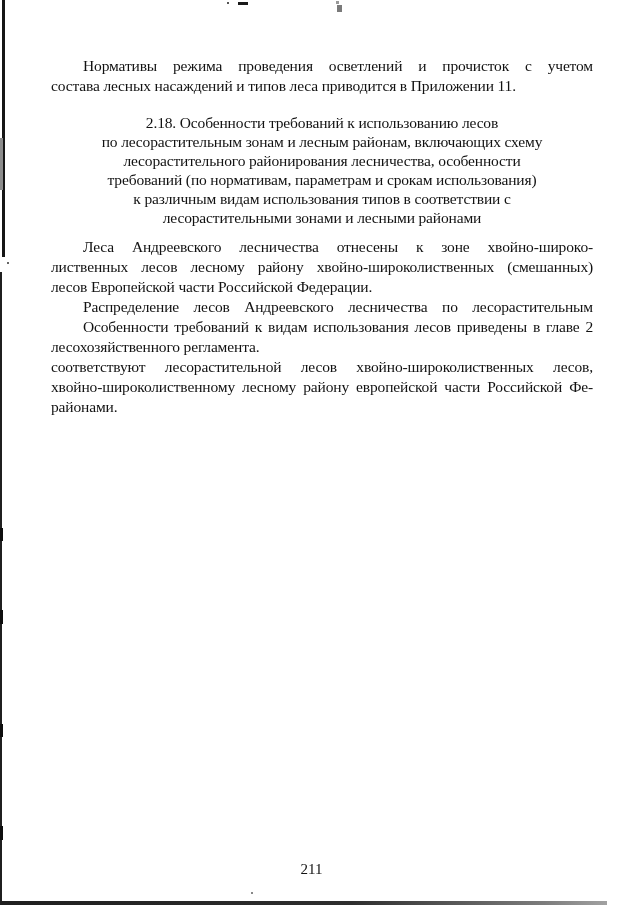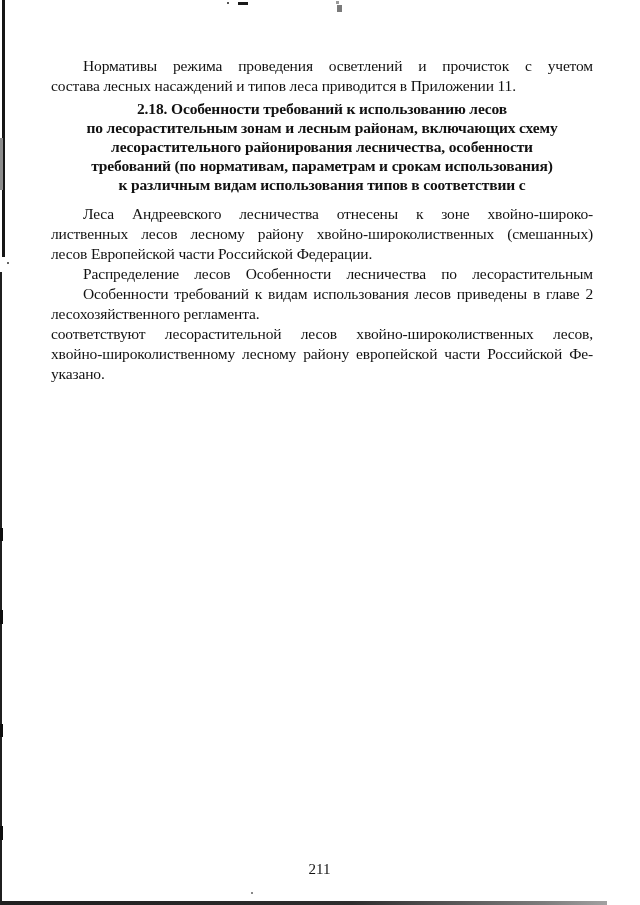--- a/index.html
+++ b/index.html
@@ -31,35 +31,35 @@
     -moz-text-align-last: justify;
   }
   .line.last-line {
     text-align-last: left;
     -moz-text-align-last: left;
   }
   .block-paragraph .line.first-line {
     padding-left: 32px;
   }
   .block-heading {
-    margin-top: 3px;
+    margin-top: 17px;
     margin-bottom: 10px;
-    font-weight: bold;
+    font-weight: normal;
   }
   .block-heading .line {
     line-height: 19px;
     text-align: center;
     text-align-last: center;
     -moz-text-align-last: center;
   }
   .block-heading .line.first-line { padding-left: 0; }
   .page-number {
     position: absolute;
     top: 859px;
-    left: 16px;
+    left: 8px;
     width: 100%;
     text-align: center;
     font-size: 15px;
     line-height: 20px;
   }
   .artifact { position: absolute; }
 
   
   .a-left-dark   { left: 2px;  top: 0;     width: 3px; height: 257px; background: #151515; }
   .a-left-smudge { left: 0;    top: 138px; width: 3px; height: 52px;  background: #8c8c8c; }
@@ -104,37 +104,38 @@
       <div class="block block-paragraph">
         <div class="line first-line">Нормативы режима проведения осветлений и прочисток с учетом</div>
         <div class="line last-line">состава лесных насаждений и типов леса приводится в Приложении 11.</div>
       </div>
       <div class="block block-heading">
         <div class="line first-line">2.18. Особенности требований к использованию лесов</div>
         <div class="line">по лесорастительным зонам и лесным районам, включающих схему</div>
         <div class="line">лесорастительного районирования лесничества, особенности</div>
         <div class="line">требований (по нормативам, параметрам и срокам использования)</div>
         <div class="line">к различным видам использования типов в соответствии с</div>
+        <div class="line last-line">лесорастительными зонами и лесными районами</div>
       </div>
       <div class="block block-paragraph">
         <div class="line first-line">Леса Андреевского лесничества отнесены к зоне хвойно-широко-</div>
         <div class="line">лиственных лесов лесному району хвойно-широколиственных (смешанных)</div>
         <div class="line last-line">лесов Европейской части Российской Федерации.</div>
       </div>
       <div class="block block-paragraph">
-        <div class="line first-line">Распределение лесов Особенности лесничества по лесорастительным</div>
+        <div class="line first-line">Распределение лесов Андреевского лесничества по лесорастительным</div>
       </div>
       <div class="block block-paragraph">
         <div class="line first-line">Особенности требований к видам использования лесов приведены в главе 2</div>
         <div class="line last-line">лесохозяйственного регламента.</div>
       </div>
       <div class="block block-paragraph">
         <div class="line">соответствуют лесорастительной лесов хвойно-широколиственных лесов,</div>
         <div class="line">хвойно-широколиственному лесному району европейской части Российской Фе-</div>
-        <div class="line last-line">указано.</div>
+        <div class="line last-line">районами.</div>
       </div>
     </div>
 
   <div class="page-number">211</div>
 
   <div class="artifact a-left-dark"></div>
   <div class="artifact a-left-smudge"></div>
   <div class="artifact a-left-thin"></div>
   <div class="artifact a-left-blob1"></div>
   <div class="artifact a-left-blob2"></div>

